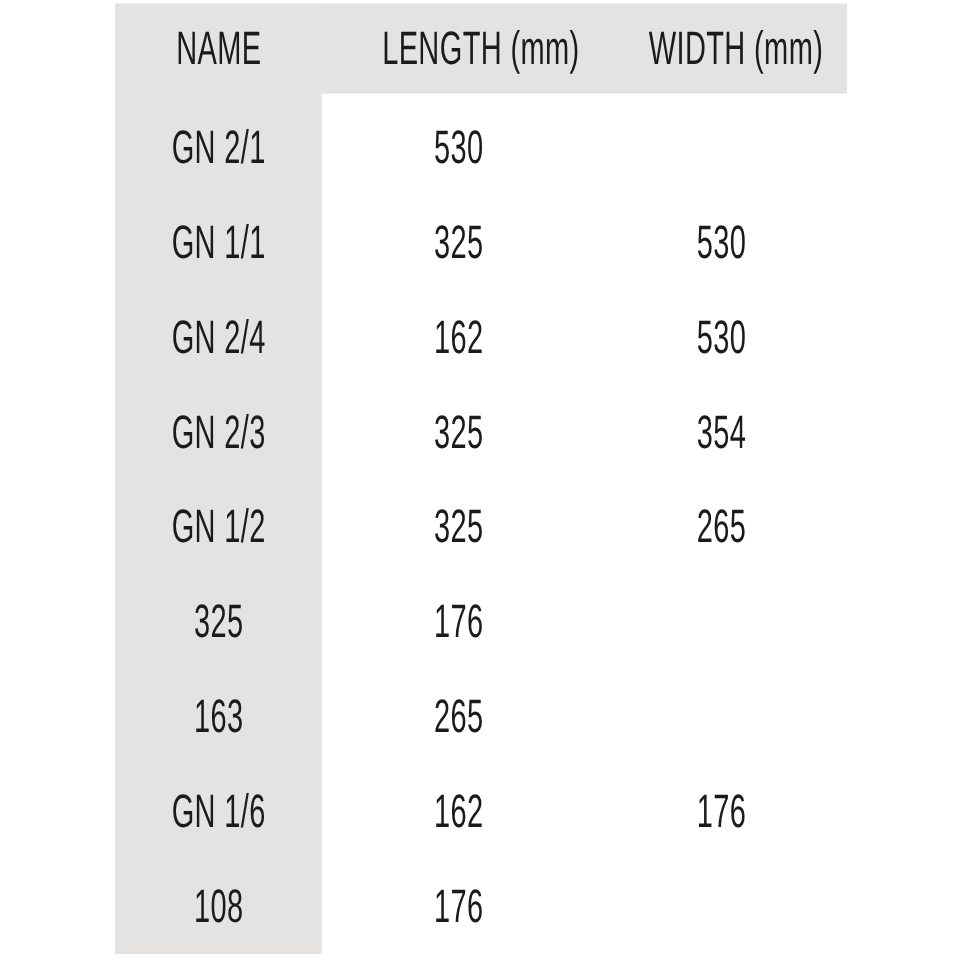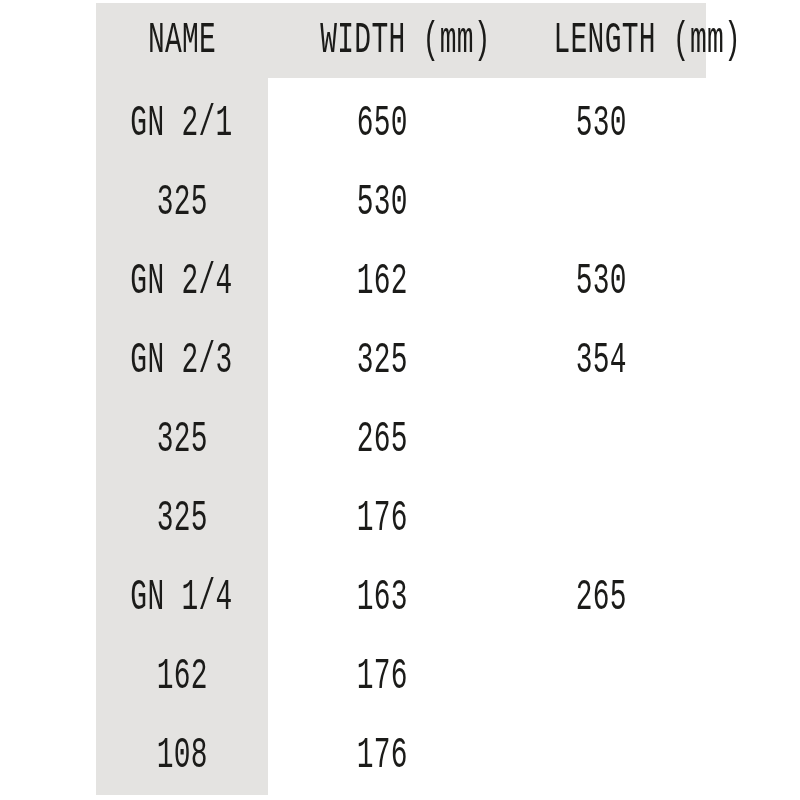--- a/index.html
+++ b/index.html
@@ -47,86 +47,86 @@
     flex-direction: column;
   }
   .row {
     height: 79px;
     display: grid;
     grid-template-columns: 172px 228px 210px;
     align-items: center;
   }
   .cell {
     text-align: center;
-    font-size: 45px;
+    font-size: 39px;
     line-height: 1;
     color: var(--text);
     white-space: nowrap;
-    font-family: Liberation Mono, monospace;
   }
   .cond {
     display: inline-block;
     transform: scaleX(0.62);
     transform-origin: center;
     white-space: nowrap;
     letter-spacing: 0.5px;
   }
 </style>
 </head>
 <body>
 
 <div class="table-wrap">
   <div class="name-strip"></div>
 
   <div class="header-row">
     <div class="cell">
       <span class="cond">NAME</span>
     </div>
     <div class="cell">
-      <span class="cond">WIDTH (mm)</span>
+      <span class="cond">LENGTH (mm)</span>
     </div>
     <div class="cell">
-      <span class="cond">LENGTH (mm)</span>
+      <span class="cond">WIDTH (mm)</span>
     </div>
   </div>
 
   <div class="tbody">
       <div class="row">
         <div class="cell"><span class="cond">GN 2/1</span></div>
-        <div class="cell"><span class="cond">650</span></div>
         <div class="cell"><span class="cond">530</span></div>
       </div>
       <div class="row">
+        <div class="cell"><span class="cond">GN 1/1</span></div>
         <div class="cell"><span class="cond">325</span></div>
         <div class="cell"><span class="cond">530</span></div>
       </div>
       <div class="row">
         <div class="cell"><span class="cond">GN 2/4</span></div>
         <div class="cell"><span class="cond">162</span></div>
         <div class="cell"><span class="cond">530</span></div>
       </div>
       <div class="row">
         <div class="cell"><span class="cond">GN 2/3</span></div>
         <div class="cell"><span class="cond">325</span></div>
         <div class="cell"><span class="cond">354</span></div>
       </div>
       <div class="row">
+        <div class="cell"><span class="cond">GN 1/2</span></div>
         <div class="cell"><span class="cond">325</span></div>
         <div class="cell"><span class="cond">265</span></div>
       </div>
       <div class="row">
         <div class="cell"><span class="cond">325</span></div>
         <div class="cell"><span class="cond">176</span></div>
       </div>
       <div class="row">
-        <div class="cell"><span class="cond">GN 1/4</span></div>
         <div class="cell"><span class="cond">163</span></div>
         <div class="cell"><span class="cond">265</span></div>
       </div>
       <div class="row">
+        <div class="cell"><span class="cond">GN 1/6</span></div>
         <div class="cell"><span class="cond">162</span></div>
         <div class="cell"><span class="cond">176</span></div>
       </div>
       <div class="row">
         <div class="cell"><span class="cond">108</span></div>
         <div class="cell"><span class="cond">176</span></div>
       </div>
     </div>
 </div>
 

